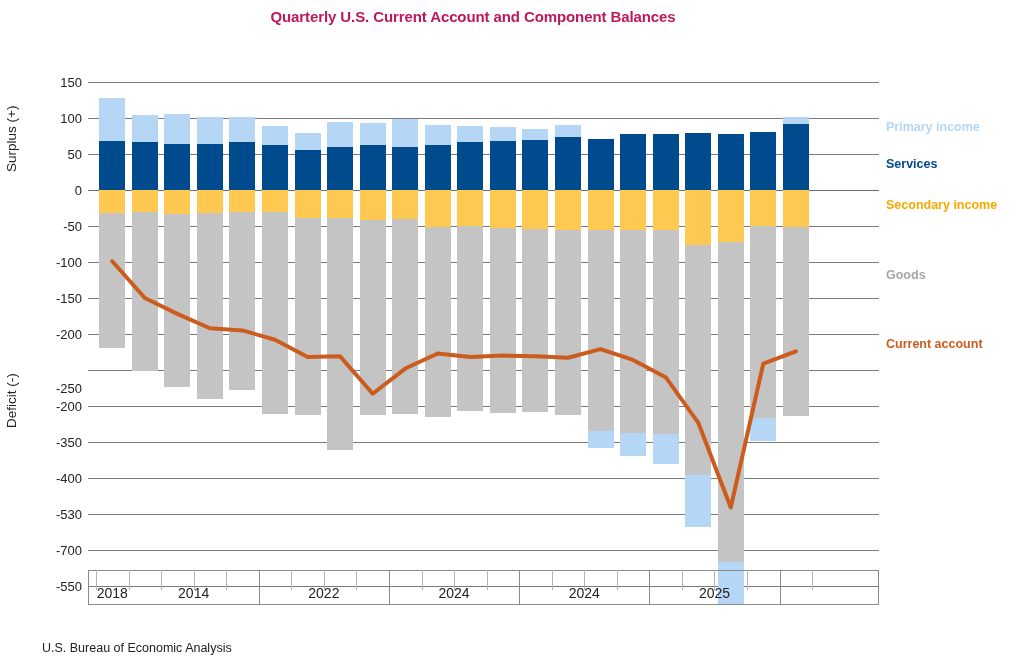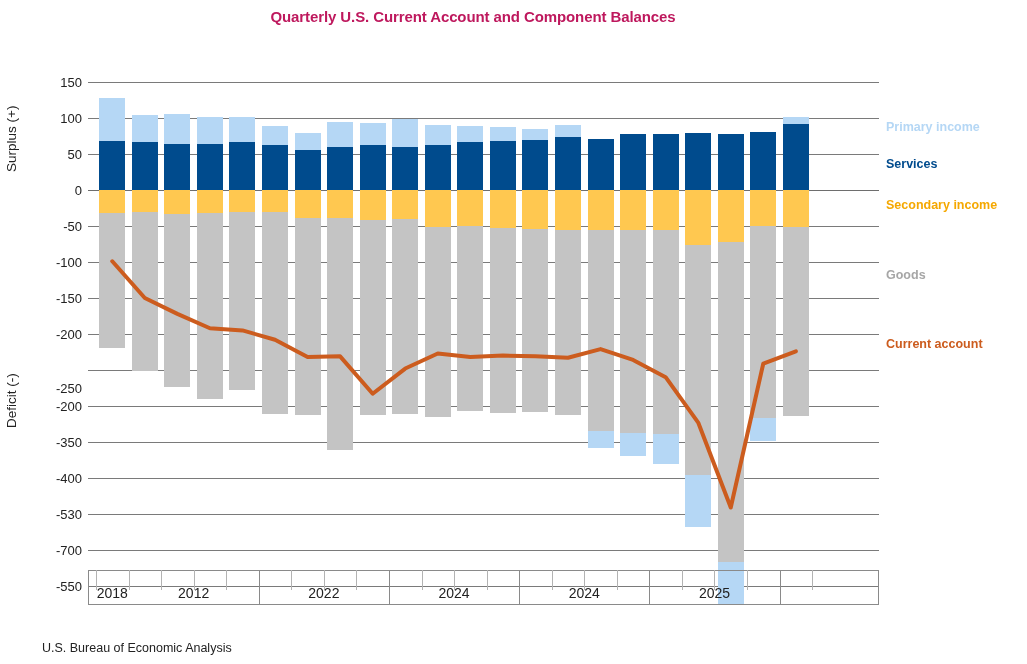--- a/index.html
+++ b/index.html
@@ -259,21 +259,21 @@
       <div class="qtick" style="left: 616.823px;"></div>
       <div class="ytick-major" style="left: 649.374px;"></div>
       <div class="qtick" style="left: 681.926px;"></div>
       <div class="qtick" style="left: 714.477px;"></div>
       <div class="qtick" style="left: 747.029px;"></div>
       <div class="ytick-major" style="left: 779.58px;"></div>
       <div class="qtick" style="left: 812.132px;"></div>
     </div>
   <div id="xlabels-layer">
       <div class="yearlabel" style="left: 112.276px;">2018</div>
-      <div class="yearlabel" style="left: 193.654px;">2012</div>
+      <div class="yearlabel" style="left: 193.654px;">2014</div>
       <div class="yearlabel" style="left: 323.86px;">2022</div>
       <div class="yearlabel" style="left: 454.066px;">2024</div>
       <div class="yearlabel" style="left: 584.272px;">2024</div>
       <div class="yearlabel" style="left: 714.477px;">2025</div>
     </div>
 
   <div id="legend-layer">
       <div class="legend-item" style="top: 120px; color: rgb(181, 215, 245);">Primary income</div>
       <div class="legend-item" style="top: 157px; color: rgb(0, 75, 141);">Services</div>
       <div class="legend-item" style="top: 198px; color: rgb(245, 168, 0);">Secondary income</div>

